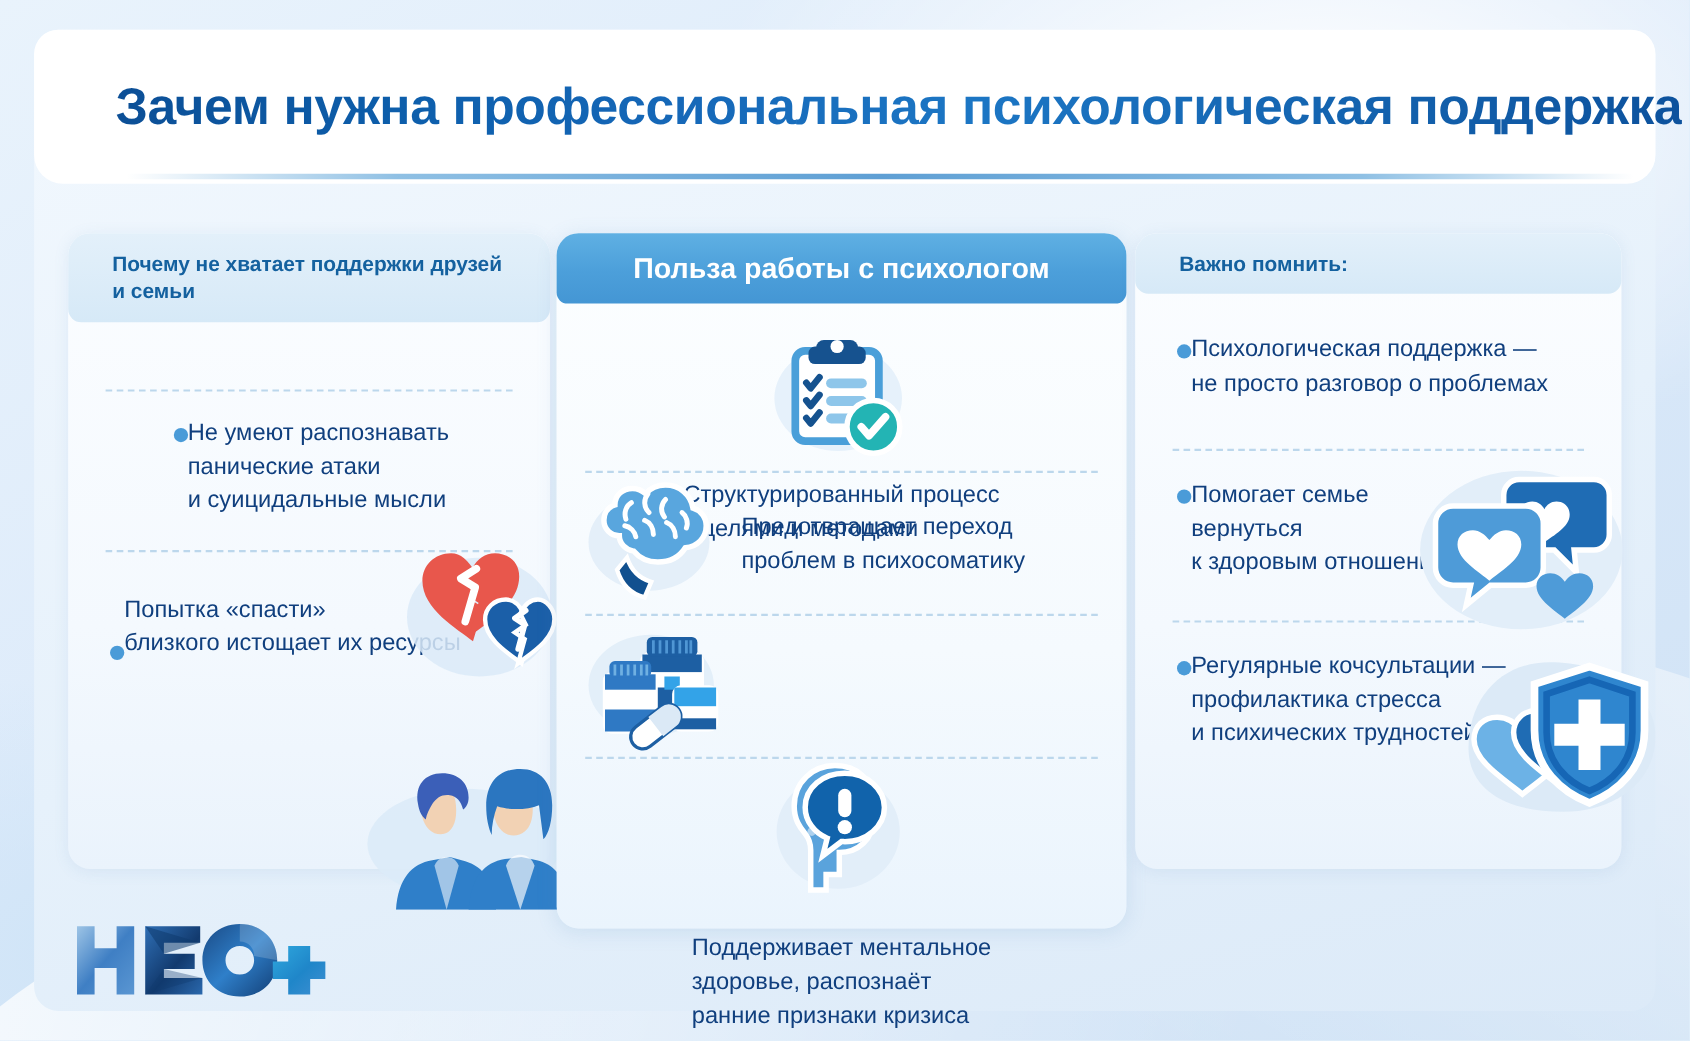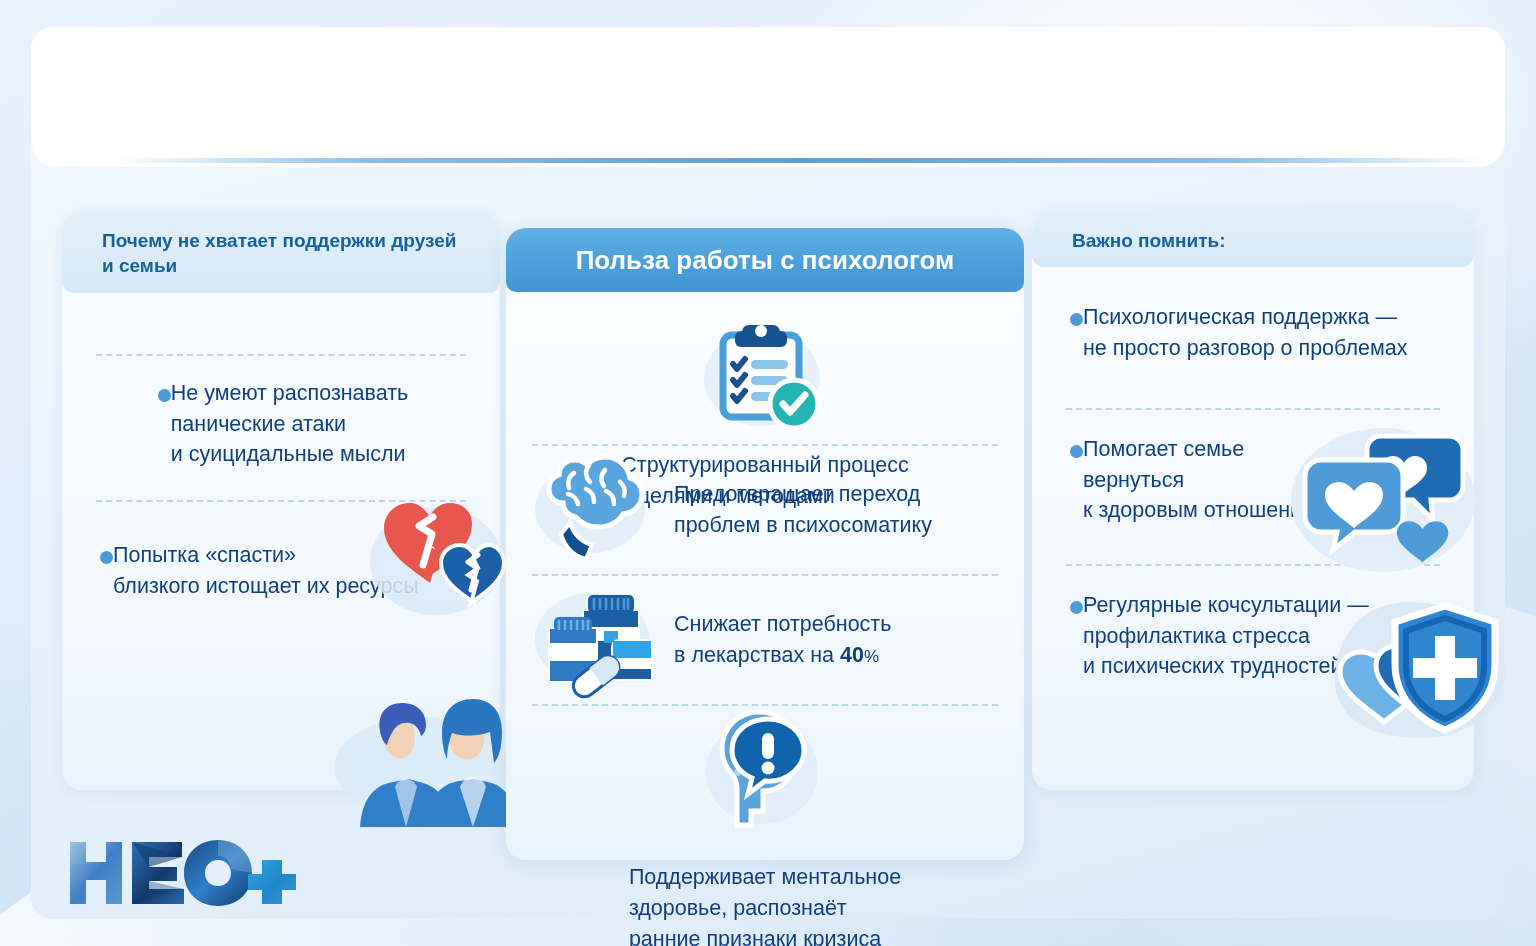--- a/index.html
+++ b/index.html
@@ -63,21 +63,21 @@
   }
   .col-side {
     background: linear-gradient(180deg,#fbfdff 0%,#f4f9fe 62%,#eaf3fc 100%);
     box-shadow: 0 2px 14px rgba(86,140,190,.10);
   }
   .col-mid {
     background: linear-gradient(180deg,#fcfeff 0%,#f5fafe 60%,#eaf4fd 100%);
     box-shadow: 0 3px 18px rgba(86,140,190,.16);
   }
   #col-left  { left: 62px;   top: 212px; width: 438px; height: 578px; }
-  #col-mid   { left: 506px;  top: 228px; width: 518px; height: 632px; }
+  #col-mid   { left: 506px;  top: 212px; width: 518px; height: 632px; }
   #col-right { left: 1032px; top: 212px; width: 442px; height: 578px; }
 
   .hdr-soft {
     position: absolute; left: 0; top: 0; width: 100%;
     background: linear-gradient(180deg,#e3f0fa 0%,#d6e9f7 100%);
     border-radius: 20px 20px 12px 12px;
     padding: 16px 40px 14px;
     color: #14619f;
     font-size: 19px; font-weight: 700; line-height: 1.34;
   }
@@ -138,37 +138,38 @@
 <body>
 
 <div class="page">
   <div class="swoosh-a"></div>
   <div class="swoosh-b"></div>
 </div>
 
 <div class="shell"></div>
 
 <div class="title-card">
+  <div class="title-text">Зачем нужна профессиональная психологическая поддержка</div>
   <div class="title-rule"></div>
 </div>
 
 <div class="col col-side" id="col-left">
   <div class="hdr-soft">Почему не хватает
 поддержки друзей и семьи</div>
 
   <div class="body-area" style="top:128px;">
     <div class="divider" style="margin-top:14px;"></div>
     <div class="brow" style="min-height:108px;margin-top:22px;justify-content:center;">
       <span class="dot"></span>
       <span class="btxt">Не умеют распознавать
 панические атаки
 и суицидальные мысли</span>
     </div>
     <div class="divider" style="margin-top:14px;"></div>
-    <div class="brow" style="min-height:76px;margin-top:38px;">
+    <div class="brow" style="min-height:76px;margin-top:22px;align-items:flex-end;">
       <span class="dot"></span>
       <span class="btxt">Попытка «спасти»
 близкого истощает их ресурсы</span>
     </div>
   </div>
 </div>
 
 <svg class="art" id="art-hearts" viewBox="0 0 158 140">
   <ellipse cx="84" cy="74" rx="66" ry="54" fill="#dbeaf8" opacity=".85"></ellipse>
   <g>
@@ -280,22 +281,20 @@
             <g stroke="#6fb0e2" stroke-width="2.5">
               <path d="M27 39v10M33 39v10M39 39v10M45 39v10M51 39v10M56 39v10"></path>
             </g>
           </g>
           <g transform="rotate(-38 62 96)">
             <rect x="38" y="86" width="52" height="22" rx="11" fill="#ffffff" stroke="#1d5fa3" stroke-width="3"></rect>
             <path d="M64 86h15a11 11 0 0 1 0 22H64z" fill="#dbe9f6"></path>
           </g>
         </svg>
       </span>
-      <span class="ftxt"><span>Снижает потребность
-в лекарствах на </span><b>40</b><span class="pct">%</span></span>
     </div>
     <div class="divider" style="margin:0 26px;"></div>
 
     <div class="frow" style="height:150px;flex-direction:column;">
       <span class="icon-wrap" style="height:140px;">
         <svg viewBox="0 0 126 140" width="126" height="140">
           <ellipse cx="60" cy="66" rx="56" ry="52" fill="#e2eef9"></ellipse>
           <path d="M92 40c0-22-16-34-35-34-20 0-37 15-37 37 0 12 5 19 10 25 4 5 5 9 5 15v36h14v-14h12v-20c17 0 31-12 31-31z" fill="#5aa3dc" stroke="#ffffff" stroke-width="5"></path>
           <path d="M36 62c-2 0-4 2-4 4s2 4 4 4 4-2 4-4-2-4-4-4z" fill="#ffffff" opacity=".5"></path>
           <path d="M66 13c-20 0-36 13-36 31 0 12 8 23 20 28l-4 16 17-13c1 0 2 .2 3 .2 20 0 36-14 36-31S86 13 66 13z" fill="#1163ab" stroke="#ffffff" stroke-width="5"></path>

